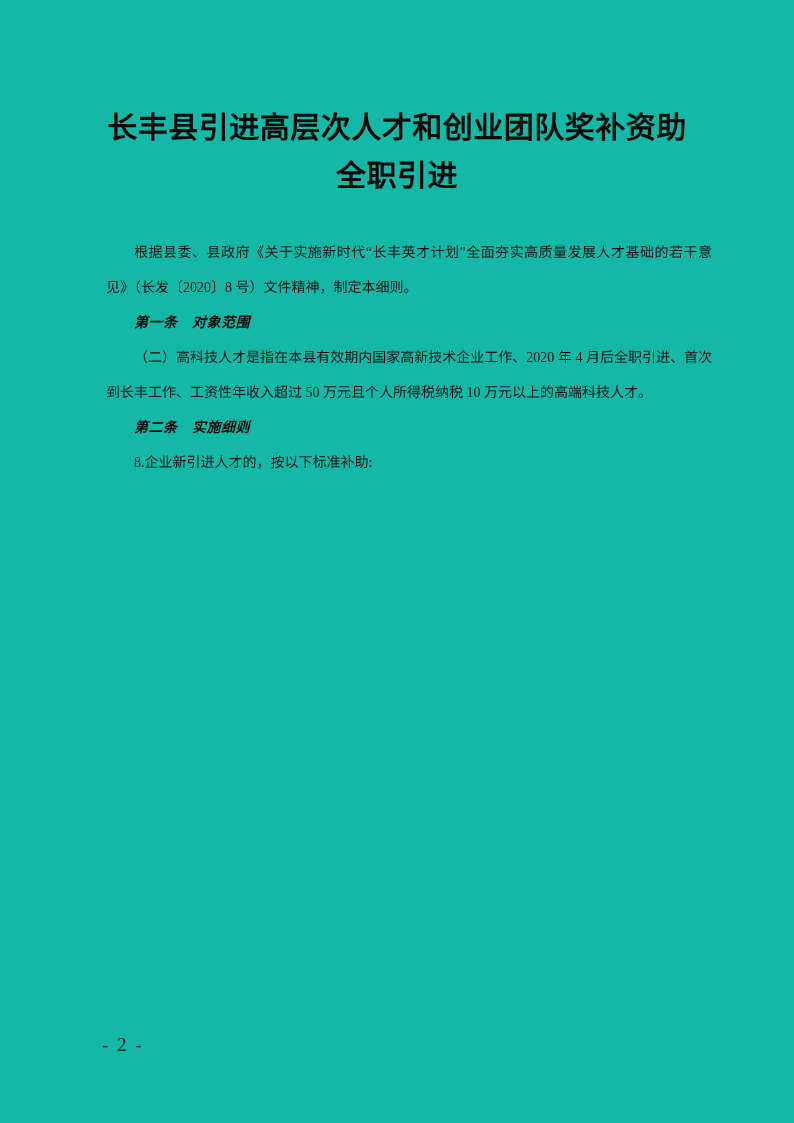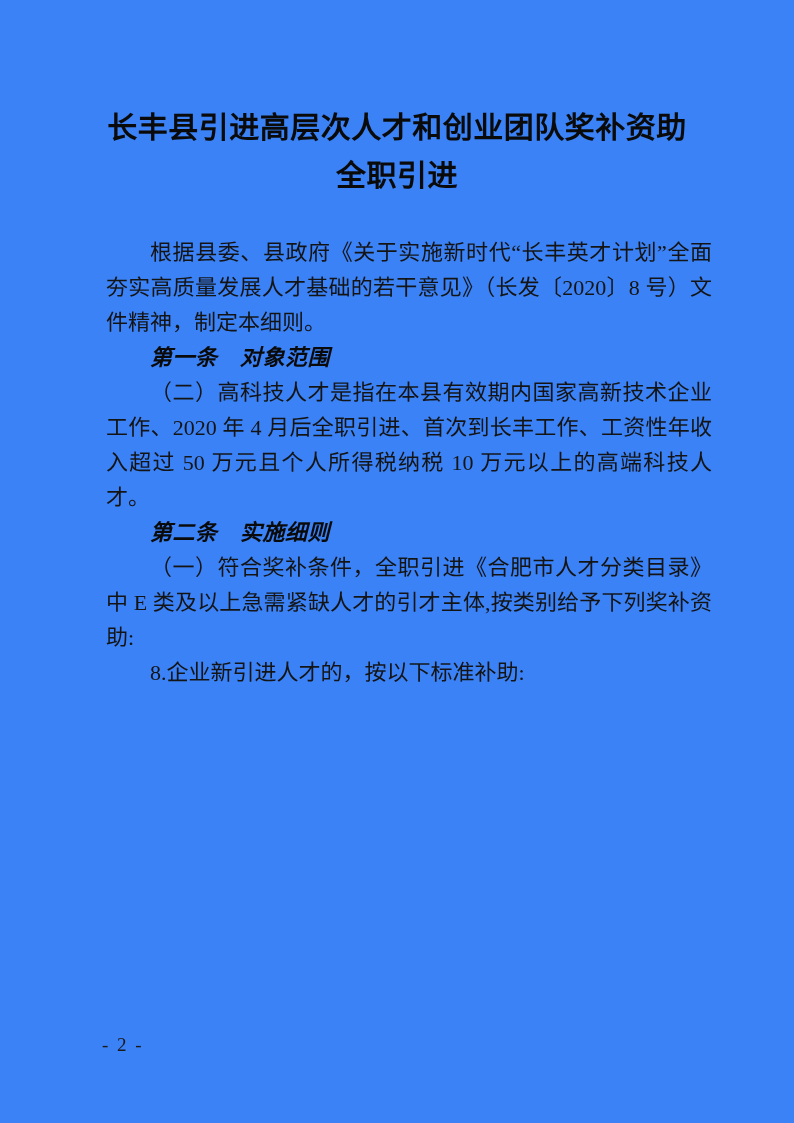--- a/index.html
+++ b/index.html
@@ -5,41 +5,41 @@
   html, body {
     margin: 0;
     padding: 0;
     background: #ffffff;
   }
   .page {
     position: relative;
     width: 794px;
     height: 1123px;
     margin: 0 auto;
-    background: #3b82f6;
+    background: #14b8a6;
     color: #111111;
     overflow: hidden;
     font-family: "Liberation Serif", "DejaVu Serif", serif;
   }
   .doc-title {
     margin: 0;
     padding-top: 104px;
     text-align: center;
     font-size: 30px;
     line-height: 48px;
     font-weight: bold;
     letter-spacing: 0.5px;
     color: #0a0a0a;
     font-family: "Liberation Serif", "DejaVu Serif", serif;
   }
   .title-line { display: block; }
   .content {
     width: 606px;
     margin: 35px 82px 0 106px;
-    font-size: 22px;
+    font-size: 14px;
     line-height: 35px;
     text-align: justify;
     color: #141414;
   }
   .content p {
     margin: 0;
     padding: 0;
     text-indent: 2em;
   }
   .content p.heading {
@@ -67,19 +67,18 @@
     <span class="title-line">长丰县引进高层次人才和创业团队奖补资助</span>
     <span class="title-line">全职引进</span>
   </h1>
 
   <div class="content">
 
   <p class="body">根据县委、县政府《关于实施新时代“长丰英才计划”全面夯实高质量发展人才基础的若干意见》（长发〔2020〕8 号）文件精神，制定本细则。</p>
       <p class="heading">第一条　对象范围</p>
       <p class="body">（二）高科技人才是指在本县有效期内国家高新技术企业工作、2020 年 4 月后全职引进、首次到长丰工作、工资性年收入超过 50 万元且个人所得税纳税 10 万元以上的高端科技人才。</p>
       <p class="heading">第二条　实施细则</p>
-      <p class="body">（一）符合奖补条件，全职引进《合肥市人才分类目录》中 E 类及以上急需紧缺人才的引才主体,按类别给予下列奖补资助:</p>
       <p class="body">8.企业新引进人才的，按以下标准补助:</p>
     </div>
 
   <div class="page-number">- 2 -</div>
 
 </div>
 
 </body></html>

